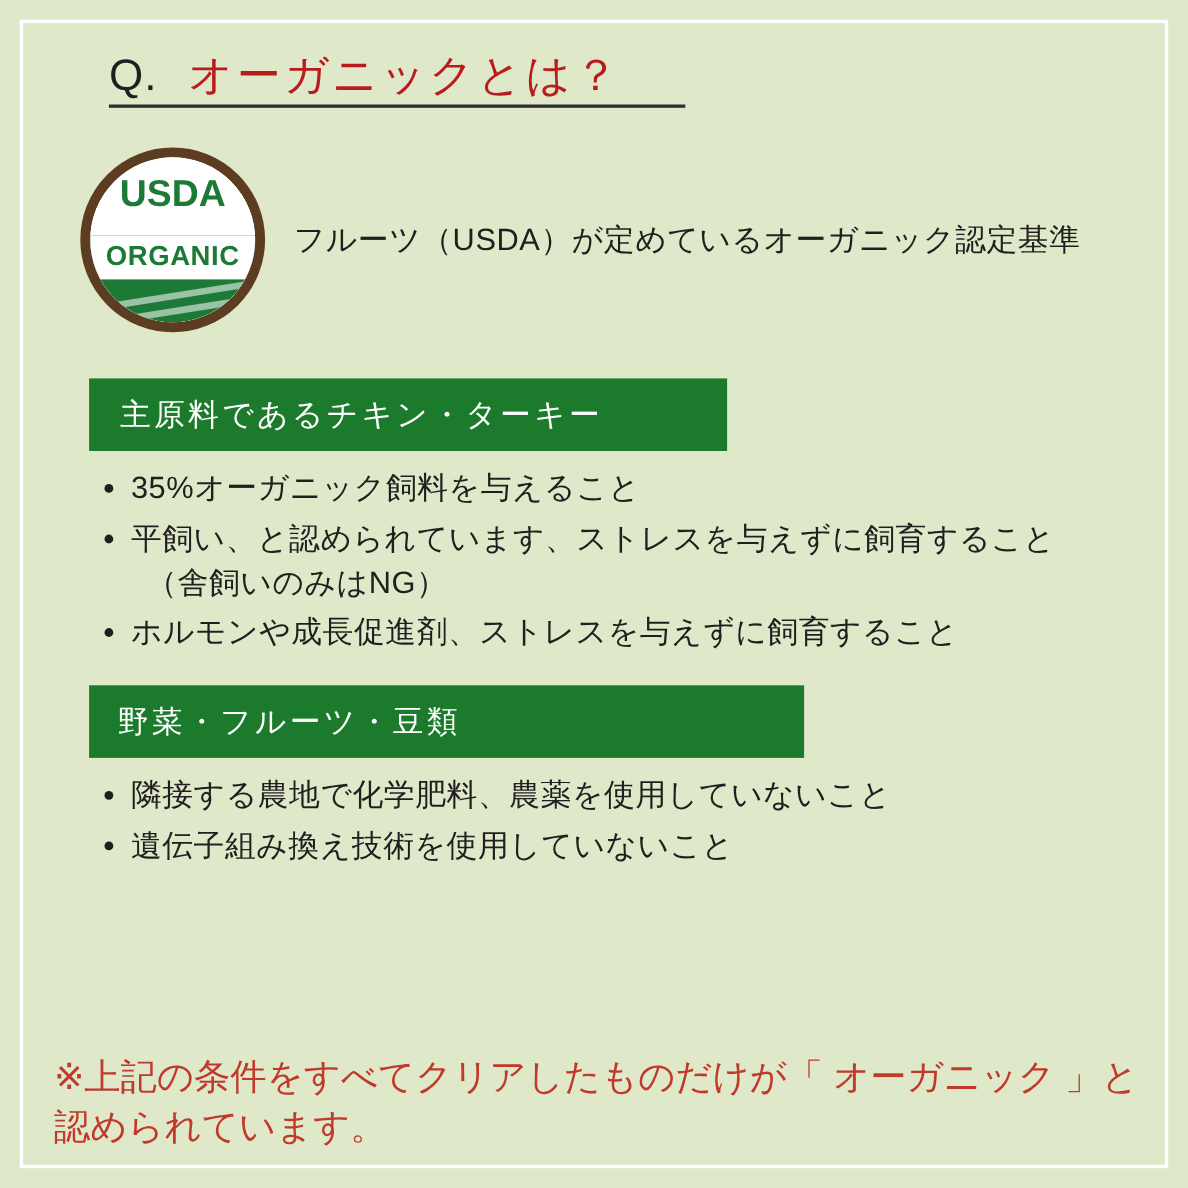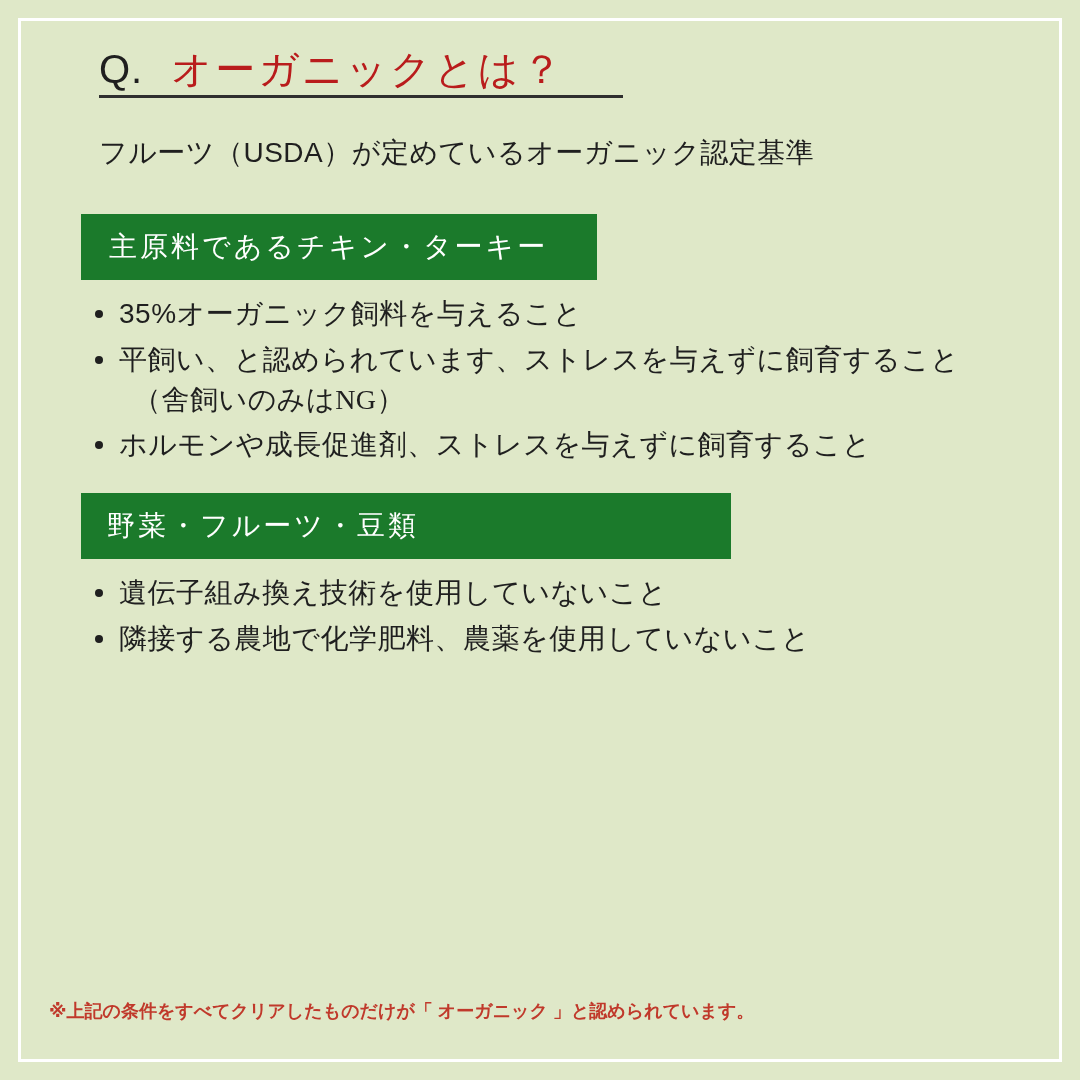--- a/index.html
+++ b/index.html
@@ -143,21 +143,21 @@
   
   .sec-head {
     display: inline-block;
     background: #1b7a2b;
     color: #ffffff;
     font-size: 28px;
     letter-spacing: 3px;
     padding: 14px 26px 14px 26px;
     box-sizing: border-box;
   }
-  .sec-head.first { margin-top: 42px; margin-left: 26px; width: 516px; padding-left: 28px; }
+  .sec-head.first { margin-top: 42px; margin-left: 26px; width: 580px; padding-left: 28px; }
   .sec-head.second { margin-top: 22px; margin-left: 26px; width: 650px; }
 
   
   ul.bullets {
     list-style: none;
     margin: 14px 0 0 0;
     padding: 0 10px 0 34px;
   }
   ul.bullets li {
     position: relative;
@@ -174,49 +174,58 @@
     left: 6px;
     top: 16px;
     width: 8px;
     height: 8px;
     border-radius: 50%;
     background: #1f1f1f;
   }
   ul.bullets li .sub {
     display: block;
     padding-left: 14px;
-    font-family: Liberation Serif, serif;
   }
 
   
   .footnote {
     position: absolute;
     left: 28px;
     right: 10px;
-    bottom: 36px;
+    bottom: 12px;
     color: #c0392b;
-    font-size: 18px;
+    font-size: 33px;
     letter-spacing: 0px;
-    font-weight: bold;
+    font-weight: normal;
   }
 </style>
 </head>
 <body>
 
 <div class="page">
   <div class="frame">
 
     
     <div class="title-wrap">
       <span class="title-q">Q.</span>
       <span class="title-text">オーガニックとは？</span>
     </div>
 
     
     <div class="usda-row">
+      <div class="usda-seal">
+        <div class="seal-inner">
+          <div class="seal-top"></div>
+          <div class="seal-bottom"></div>
+          <div class="seal-usda">USDA</div>
+          <div class="seal-organic-band">
+            <span class="seal-organic">ORGANIC</span>
+          </div>
+        </div>
+      </div>
       <div class="usda-caption">フルーツ（USDA）が定めているオーガニック認定基準</div>
     </div>
 
     
     <div class="sec-head first">主原料であるチキン・ターキー</div>
     <ul class="bullets">
       <li>
         <span>35%オーガニック飼料を与えること</span>
       </li>
       <li>
@@ -225,24 +234,24 @@
       </li>
       <li>
         <span>ホルモンや成長促進剤、ストレスを与えずに飼育すること</span>
       </li>
     </ul>
 
     
     <div class="sec-head second">野菜・フルーツ・豆類</div>
     <ul class="bullets">
       <li>
+        <span>隣接する農地で化学肥料、農薬を使用していないこと</span>
+      </li>
+      <li>
         <span>遺伝子組み換え技術を使用していないこと</span>
-      </li>
-      <li>
-        <span>隣接する農地で化学肥料、農薬を使用していないこと</span>
       </li>
     </ul>
 
     
     <div class="footnote">※上記の条件をすべてクリアしたものだけが「 オーガニック 」と認められています。</div>
 
   </div>
 </div>
 
 </body></html>

